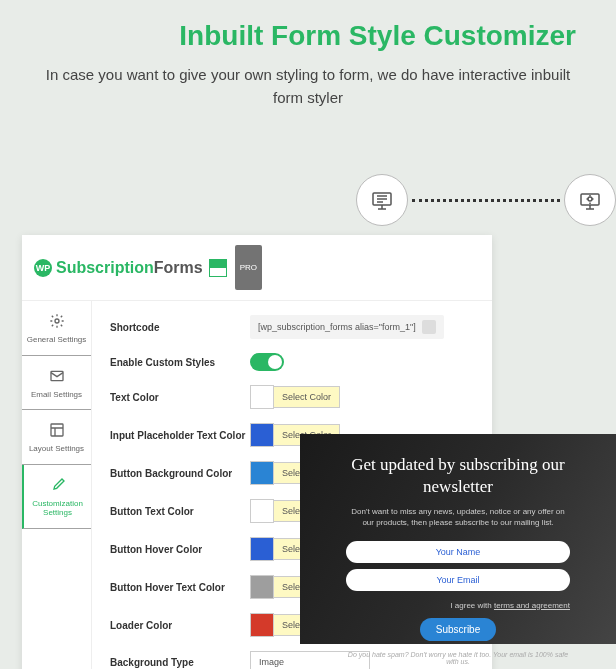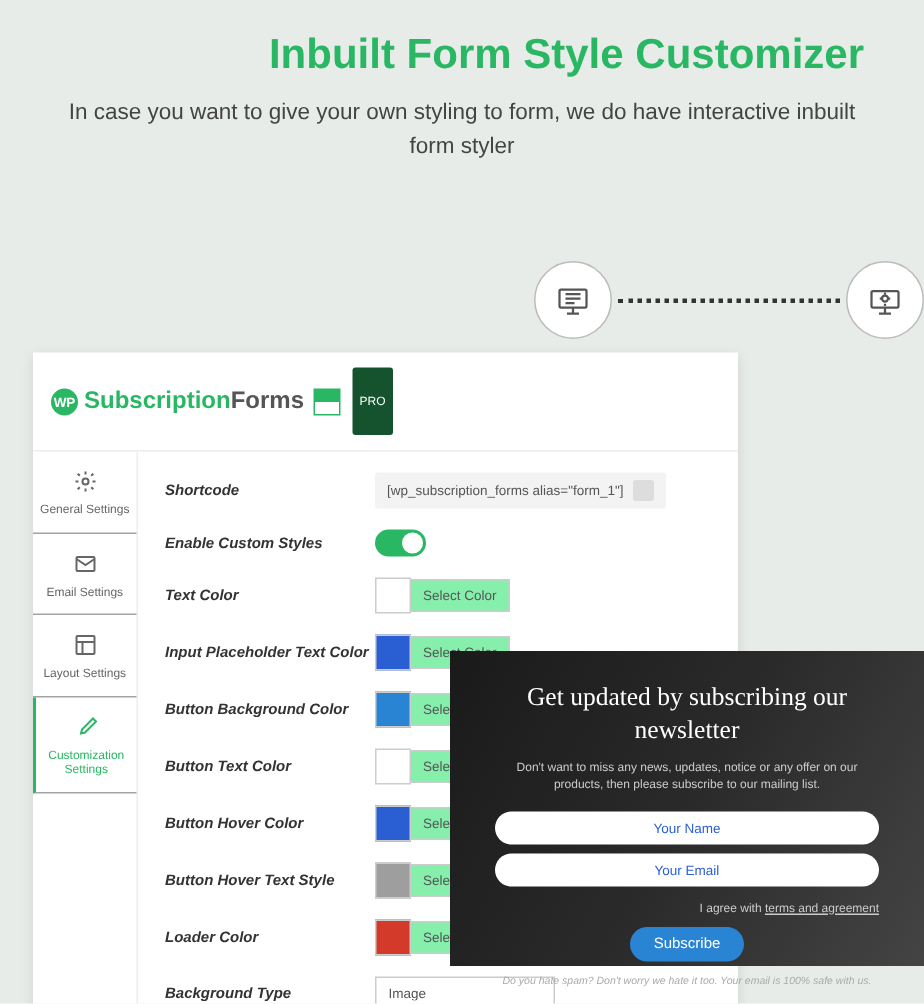--- a/index.html
+++ b/index.html
@@ -73,21 +73,21 @@
   color: #fff; font-size: 9px; font-weight: bold;
 }
 .logo-text { font-size: 16px; font-weight: 700; }
 .logo-sub { color: #2ab764; }
 .logo-forms { color: #555; }
 .logo-doc {
   width: 18px; height: 18px; background: linear-gradient(#2ab764 50%, #fff 50%);
   border: 1px solid #2ab764; margin-left: 2px;
 }
 .logo-pro {
-  background: #14532d; color: #fff; font-size: 8px; padding: 18px 5px;
+  background: #737373; color: #fff; font-size: 8px; padding: 18px 5px;
   border-radius: 2px; margin-left: 4px;
 }
 .panel-body { display: flex; min-height: 380px; }
 .sidebar {
   width: 70px;
   border-right: 1px solid #eee;
 }
 .sb-item {
   text-align: center;
   padding: 10px 4px;
@@ -109,21 +109,20 @@
 .row {
   display: flex;
   align-items: center;
   margin-bottom: 14px;
 }
 .row-label {
   width: 140px;
   font-size: 10px;
   color: #333;
   font-weight: 600;
-  font-style: italic;
 }
 .shortcode-box {
   background: #f3f3f3;
   padding: 5px 8px;
   font-size: 9px;
   color: #555;
   border-radius: 2px;
   display: flex;
   align-items: center;
   gap: 6px;
@@ -138,37 +137,37 @@
 .toggle::after {
   content: ""; position: absolute; right: 2px; top: 2px;
   width: 14px; height: 14px; background: #fff; border-radius: 50%;
 }
 .color-field { display: flex; align-items: center; gap: 0; }
 .swatch {
   width: 24px; height: 24px; border: 1px solid #ccc;
 }
 .sel-btn {
   font-size: 9px; padding: 5px 8px; border: 1px solid #ccc;
-  background: #86efac; color: #555; border-left: none;
+  background: #fef9c3; color: #555; border-left: none;
 }
 .sel-input {
   font-size: 9px; padding: 5px 8px; border: 1px solid #ccc;
   background: #fff; color: #555; width: 120px;
 }
 
 
 .preview {
   position: absolute;
   top: 434px;
   right: 0;
   width: 316px;
   height: 210px;
   background: linear-gradient(120deg, #1a1a1a 0%, #2a2a2a 50%, #444 100%);
   color: #fff;
-  padding: 20px 30px;
+  padding: 20px 46px;
   text-align: center;
 }
 .preview h3 {
   font-family: Georgia, serif;
   font-size: 17px;
   font-weight: 400;
   line-height: 1.3;
   margin-bottom: 8px;
 }
 .preview .sub {
@@ -309,21 +308,21 @@
           </div>
       </div>
       <div class="row">
         <div class="row-label">Button Hover Color</div>
         <div class="color-field">
             <div class="swatch" style="background:#2a5fd4"></div>
             <button class="sel-btn">Select Color</button>
           </div>
       </div>
       <div class="row">
-        <div class="row-label">Button Hover Text Style</div>
+        <div class="row-label">Button Hover Text Color</div>
         <div class="color-field">
             <div class="swatch" style="background:#9e9e9e"></div>
             <button class="sel-btn">Select Color</button>
           </div>
       </div>
       <div class="row">
         <div class="row-label">Loader Color</div>
         <div class="color-field">
             <div class="swatch" style="background:#d43a2a"></div>
             <button class="sel-btn">Select Color</button>

